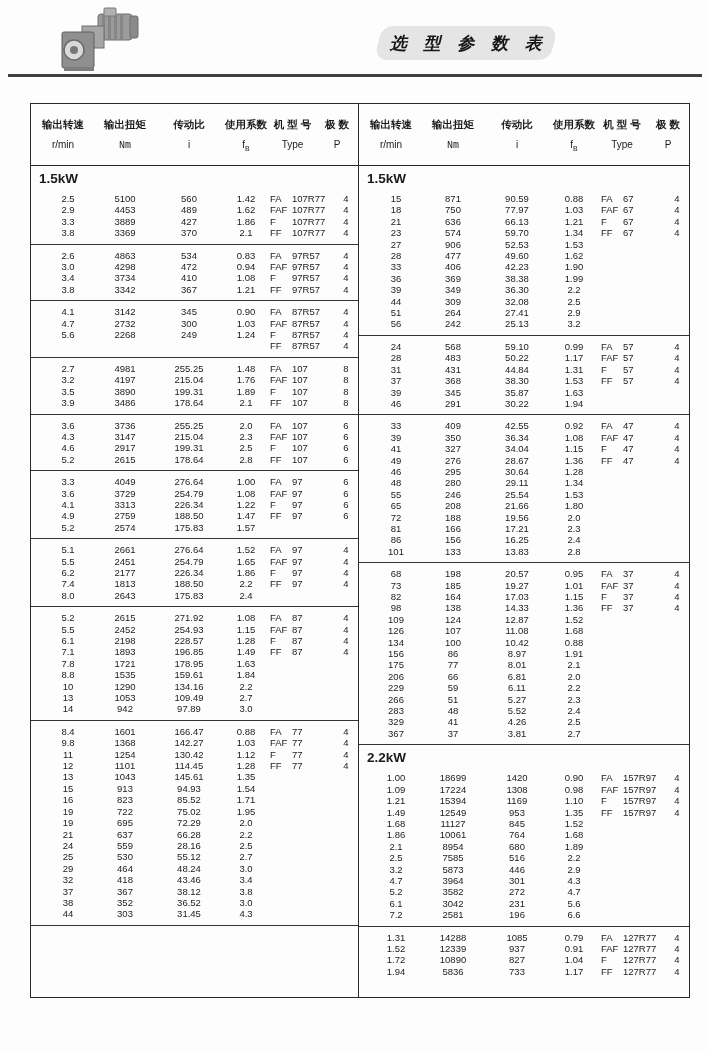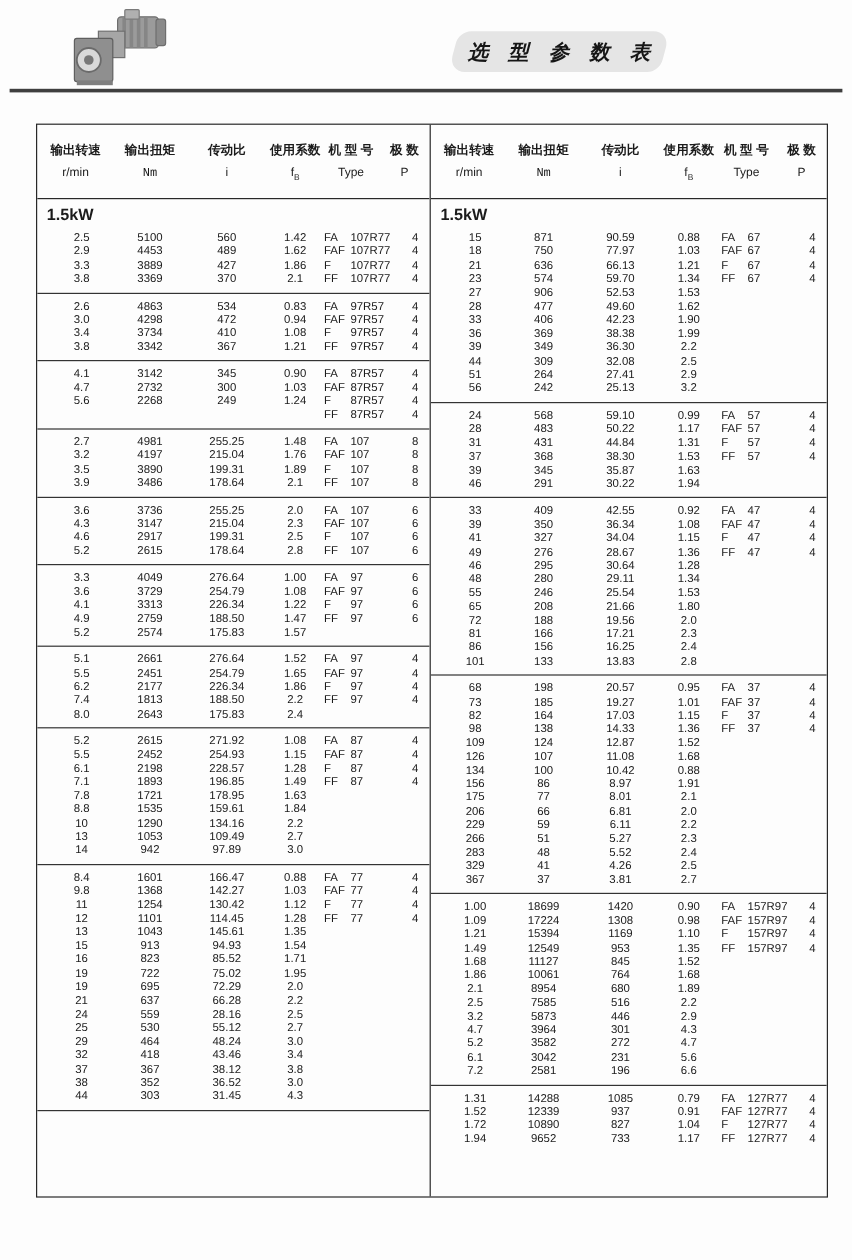--- a/index.html
+++ b/index.html
@@ -1068,20 +1068,21 @@
               <span class="m-suffix">37</span>
               <span class="m-pole">4</span>
             </div>
             <div class="model-line">
               <span class="m-prefix">FF</span>
               <span class="m-suffix">37</span>
               <span class="m-pole">4</span>
             </div>
           </div>
         </div>
+        <div class="section-label">2.2kW</div>
         <div class="group">
           <div class="rows">
             <div class="row">
               <span class="c1">1.00</span>
               <span class="c2">18699</span>
               <span class="c3">1420</span>
               <span class="c4">0.90</span>
             </div>
             <div class="row">
               <span class="c1">1.09</span>
@@ -1194,21 +1195,21 @@
               <span class="c4">0.91</span>
             </div>
             <div class="row">
               <span class="c1">1.72</span>
               <span class="c2">10890</span>
               <span class="c3">827</span>
               <span class="c4">1.04</span>
             </div>
             <div class="row">
               <span class="c1">1.94</span>
-              <span class="c2">9652</span>
+              <span class="c2">5836</span>
               <span class="c3">733</span>
               <span class="c4">1.17</span>
             </div>
           </div>
           <div class="models">
             <div class="model-line">
               <span class="m-prefix">FA</span>
               <span class="m-suffix">127R77</span>
               <span class="m-pole">4</span>
             </div>

